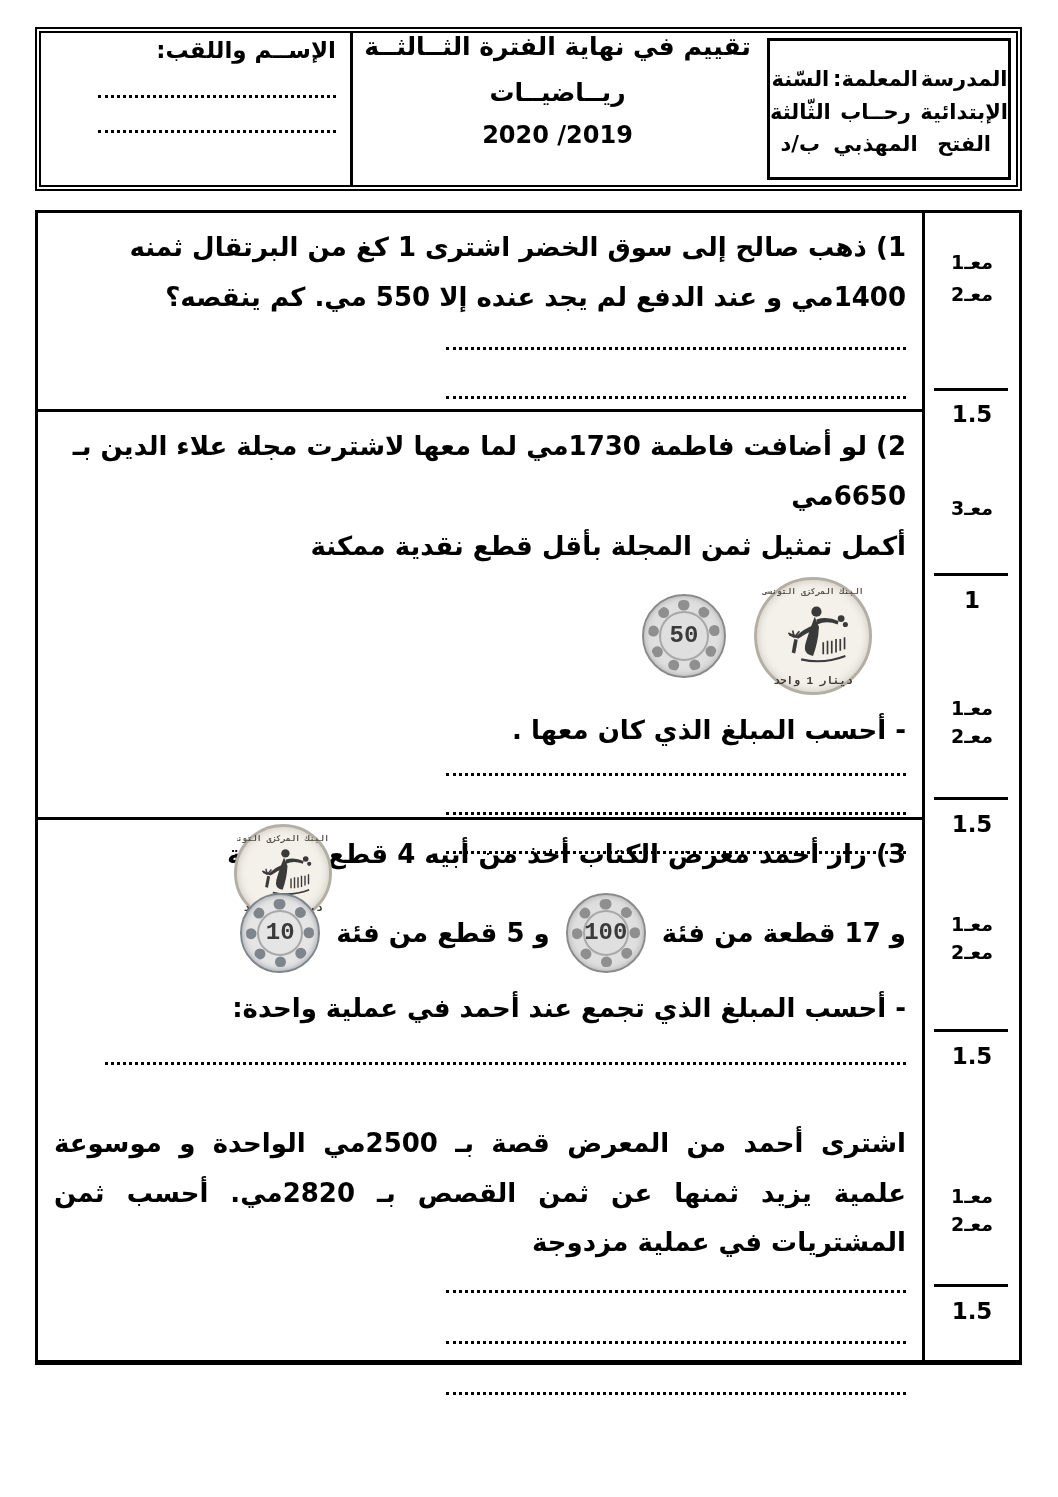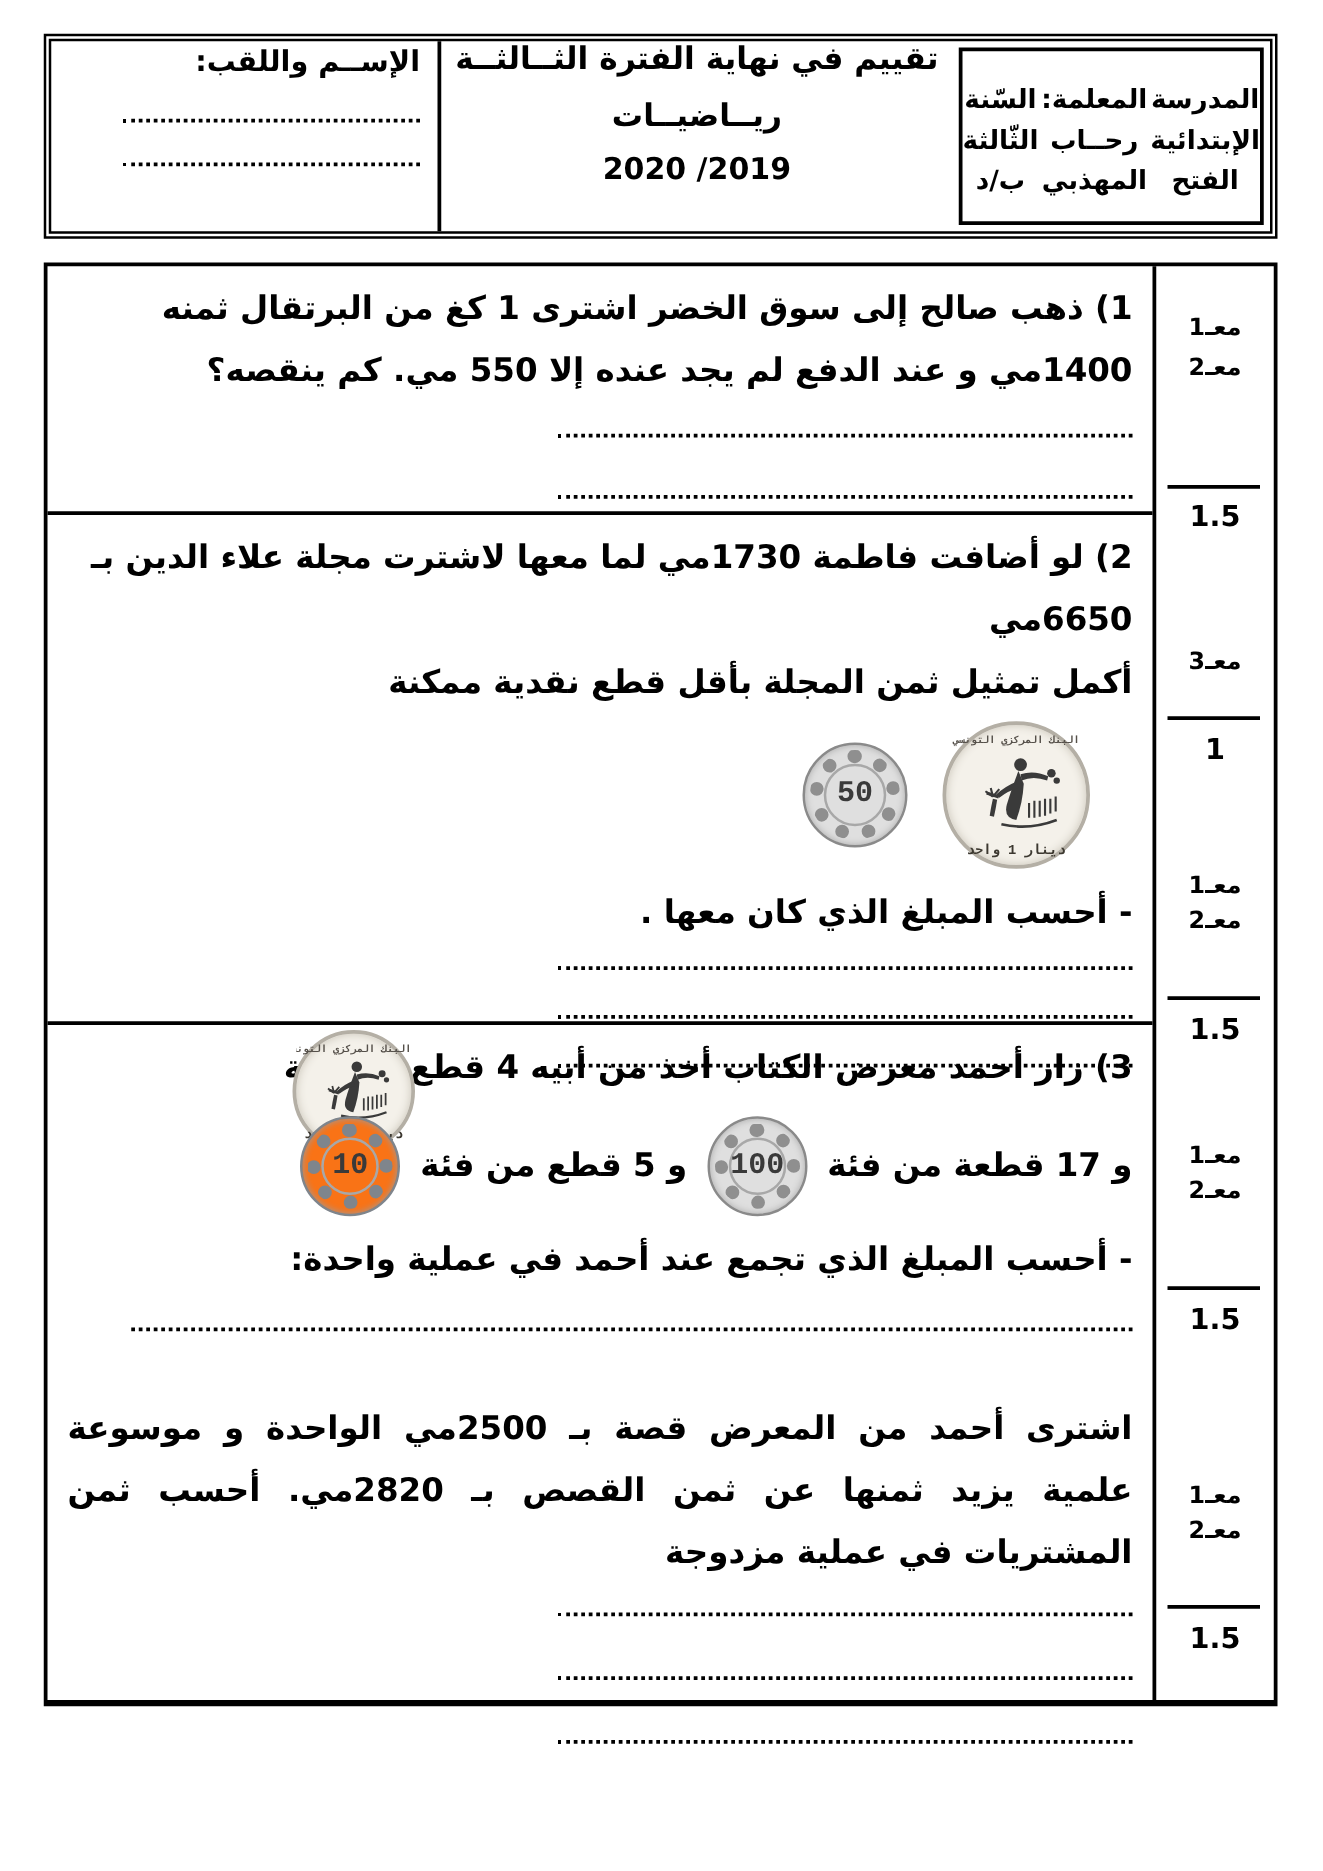--- a/index.html
+++ b/index.html
@@ -71,21 +71,21 @@
   .mark-line{position:absolute;left:9px;width:74px;border-top:3px solid #000;height:0;}
   .mark-score{position:absolute;width:100%;text-align:center;font-size:23px;}
 
   
   .coin{position:relative;border-radius:50%;flex:none;display:inline-block;font-family:Liberation Mono, monospace;}
   .coin .petals{position:absolute;inset:4px;border-radius:50%;border:11px dotted #8f8f8f;box-sizing:border-box;}
   .coin .disc{position:absolute;inset:15px;border-radius:50%;border:2px solid #a8a8a8;background:inherit;}
   .coin .val{position:absolute;inset:0;display:flex;align-items:center;justify-content:center;
     font-size:24px;color:#3a3a3a;}
   .c-silver{background:#dfdfdf;border:2px solid #8a8a8a;box-shadow:inset 0 0 6px #aaa;}
-  .c-steel{background:#f97316;border:2px solid #7f858c;box-shadow:inset 0 0 6px #979ca3;}
+  .c-steel{background:#e5e5e5;border:2px solid #7f858c;box-shadow:inset 0 0 6px #979ca3;}
   .c50{width:80px;height:80px;}
   .c100{width:76px;height:76px;}
   .c10{width:76px;height:76px;}
   .c10 .petals{border-color:#7f858c;}
 
   .dinar{background:#f4f1ea;border:3px solid #b4afa5;box-shadow:inset 0 0 8px #c9c4b8;}
   .dinar-lg{width:112px;height:112px;}
   .dinar-md{width:92px;height:92px;}
   .d-top{position:absolute;top:7px;left:0;right:0;text-align:center;font-size:8px;color:#55504a;white-space:nowrap;overflow:hidden;}
   .d-bottom{position:absolute;bottom:5px;left:0;right:0;text-align:center;font-size:11px;color:#3c3830;}
@@ -118,21 +118,21 @@
   </div>
 
   <div class="main">
 
     <div class="marks">
       <div class="mark-label" style="top:38px">معـ1</div>
       <div class="mark-label" style="top:70px">معـ2</div>
       <div class="mark-line" style="top:175px"></div>
       <div class="mark-score" style="top:188px">1.5</div>
 
-      <div class="mark-label" style="top:305px">معـ3</div>
+      <div class="mark-label" style="top:284px">معـ3</div>
       <div class="mark-line" style="top:360px"></div>
       <div class="mark-score" style="top:374px">1</div>
 
       <div class="mark-label" style="top:484px">معـ1</div>
       <div class="mark-label" style="top:512px">معـ2</div>
       <div class="mark-line" style="top:584px"></div>
       <div class="mark-score" style="top:598px">1.5</div>
 
       <div class="mark-label" style="top:700px">معـ1</div>
       <div class="mark-label" style="top:728px">معـ2</div>

